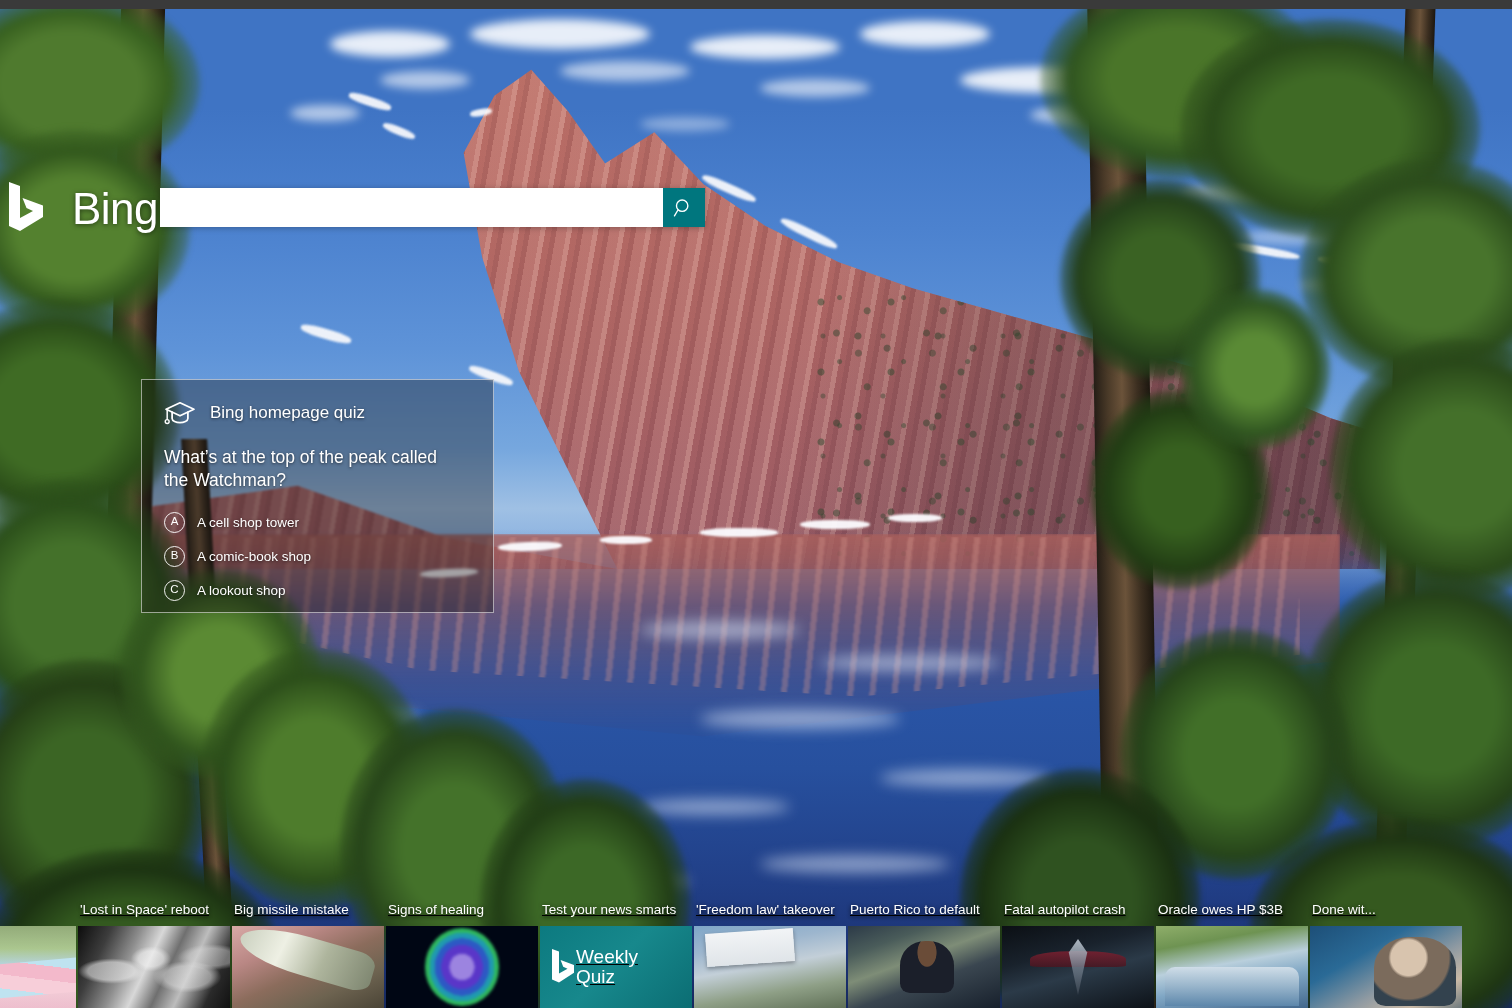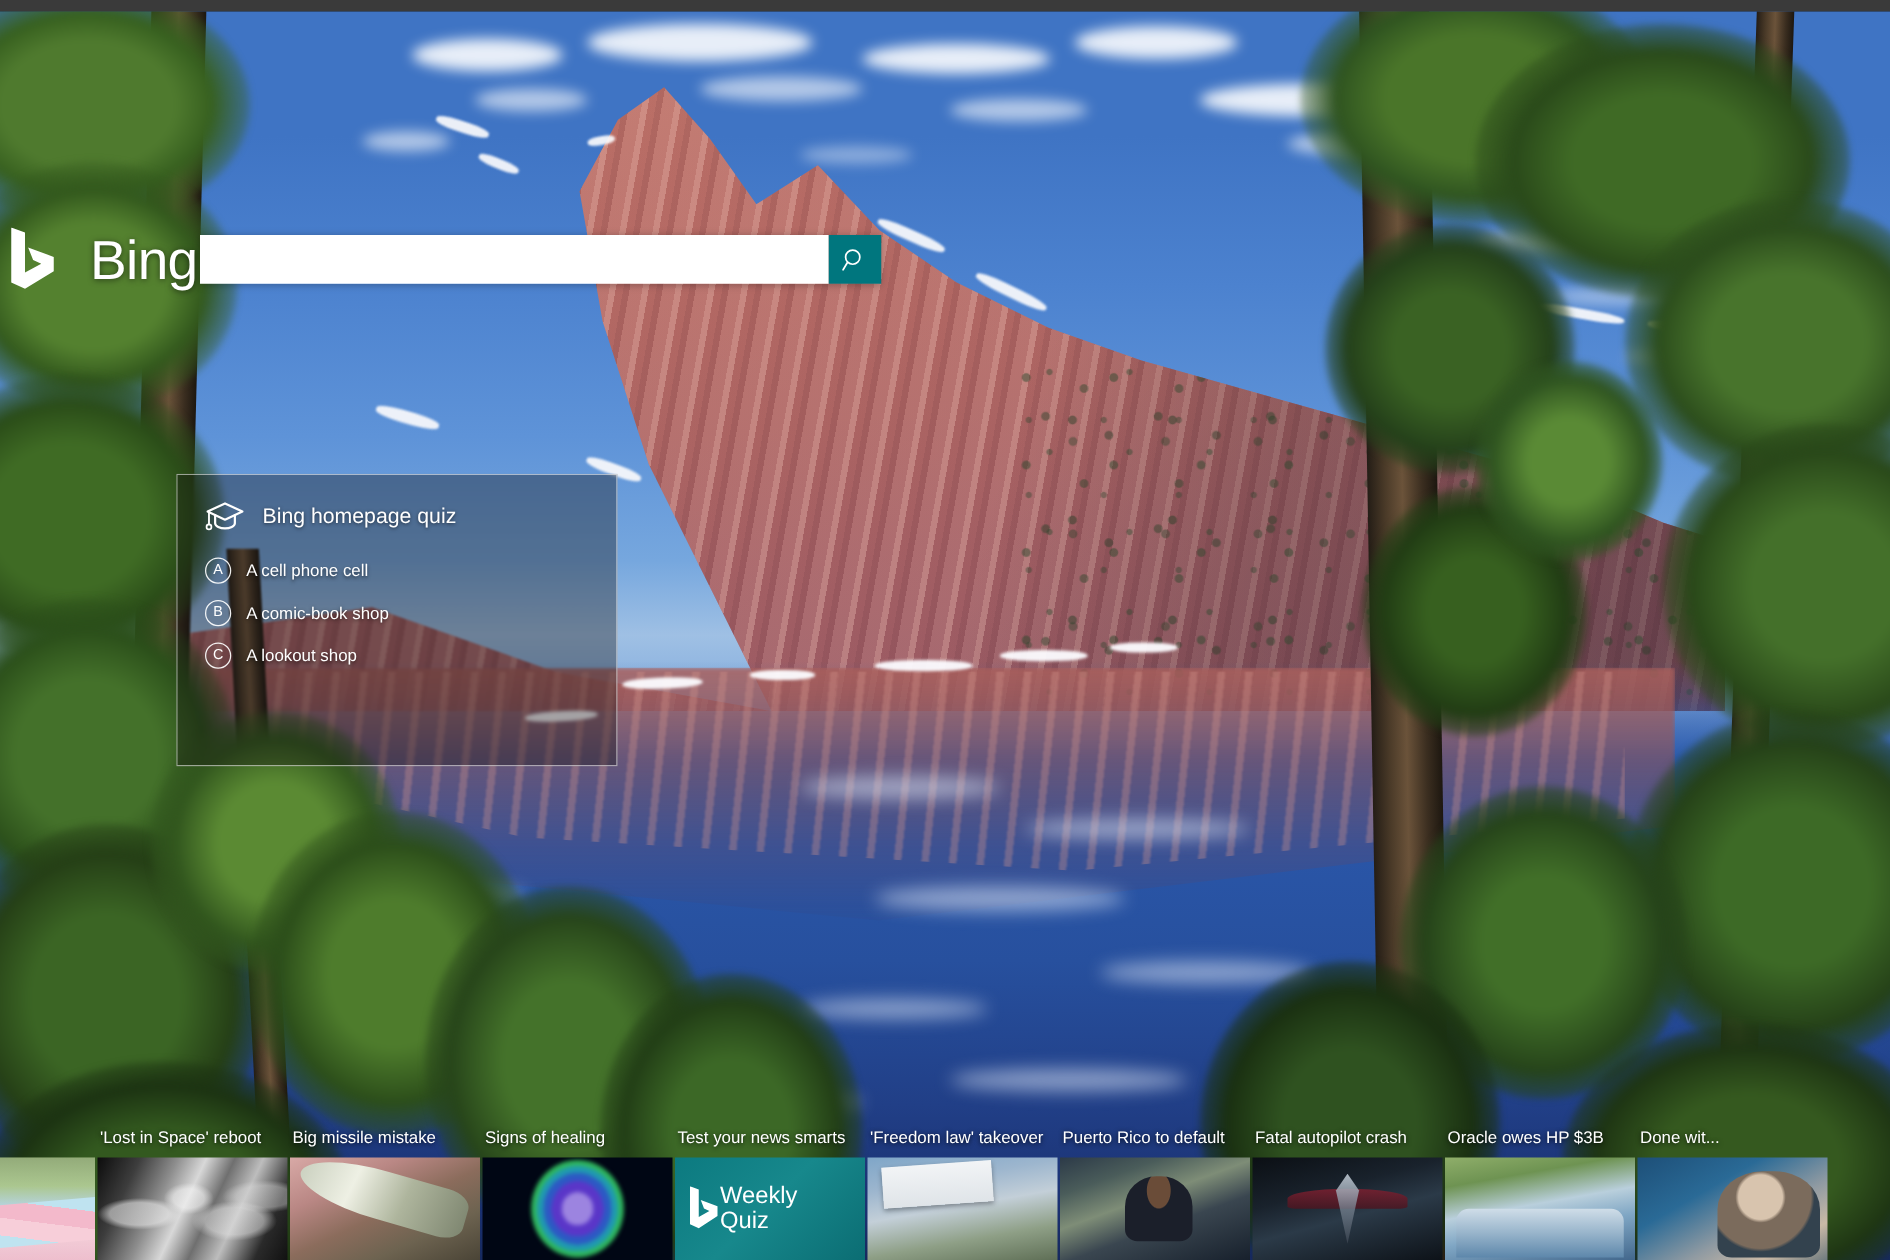--- a/index.html
+++ b/index.html
@@ -176,21 +176,21 @@
   }
   .opt-text{ font-size:13.5px; color:#fff; text-shadow:0 1px 3px rgba(0,0,0,.6); }
 
   
   .news-strip{
     position:absolute; left:0; bottom:0; width:1512px; height:108px; z-index:30;
   }
   .news-row{
     position:absolute; left:-76px; bottom:0; display:flex; gap:2px; align-items:flex-end;
   }
-  .news-item{ width:152px; position:relative; cursor:pointer; }
+  .news-item{ width:152px; position:relative; cursor:pointer;text-decoration:underline; }
   .news-title{
     color:#fff; font-size:13.5px; line-height:1; white-space:nowrap;
     padding:0 0 10px 2px; text-shadow:0 1px 4px rgba(0,0,0,.85);
     height:26px; display:flex; align-items:flex-end;
   }
   .news-thumb{ width:152px; height:82px; overflow:hidden; position:relative; }
 
   
   .tb-protest{
     background:
@@ -417,24 +417,25 @@
   <div class="quiz-head">
     <svg class="quiz-cap" viewBox="0 0 34 28" aria-hidden="true">
       <path d="M17 3 L32 10 L17 17 L2 10 Z" fill="none" stroke="#fff" stroke-width="1.9" stroke-linejoin="round"></path>
       <path d="M8.5 13 L8.5 20 C8.5 22.6 12.8 24.4 17 24.4 C21.2 24.4 25.5 22.6 25.5 20 L25.5 13" fill="none" stroke="#fff" stroke-width="1.9" stroke-linejoin="round" stroke-linecap="round"></path>
       <line x1="3.2" y1="10.6" x2="3.2" y2="21" stroke="#fff" stroke-width="1.6" stroke-linecap="round"></line>
       <circle cx="3.2" cy="23.2" r="2.1" fill="none" stroke="#fff" stroke-width="1.5"></circle>
     </svg>
     <span class="quiz-title">Bing homepage quiz</span>
   </div>
 
+  <div class="quiz-question">What’s at the top of the peak called the Watchman?</div>
 
   <div class="quiz-opt">
     <span class="opt-bubble">A</span>
-    <span class="opt-text">A cell phone cell</span>
+    <span class="opt-text">A cell shop tower</span>
   </div>
   <div class="quiz-opt">
     <span class="opt-bubble">B</span>
     <span class="opt-text">A comic-book shop</span>
   </div>
   <div class="quiz-opt">
     <span class="opt-bubble">C</span>
     <span class="opt-text">A lookout shop</span>
   </div>
 </div>

